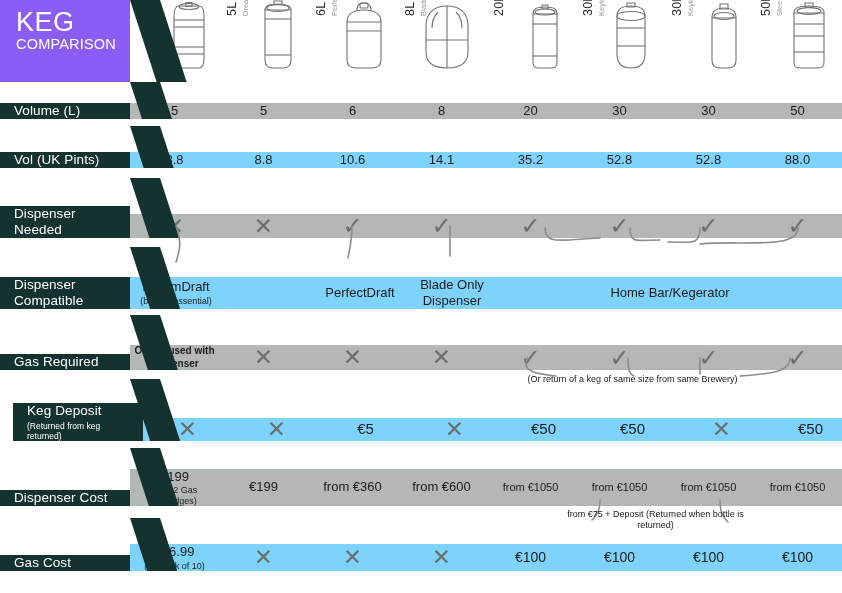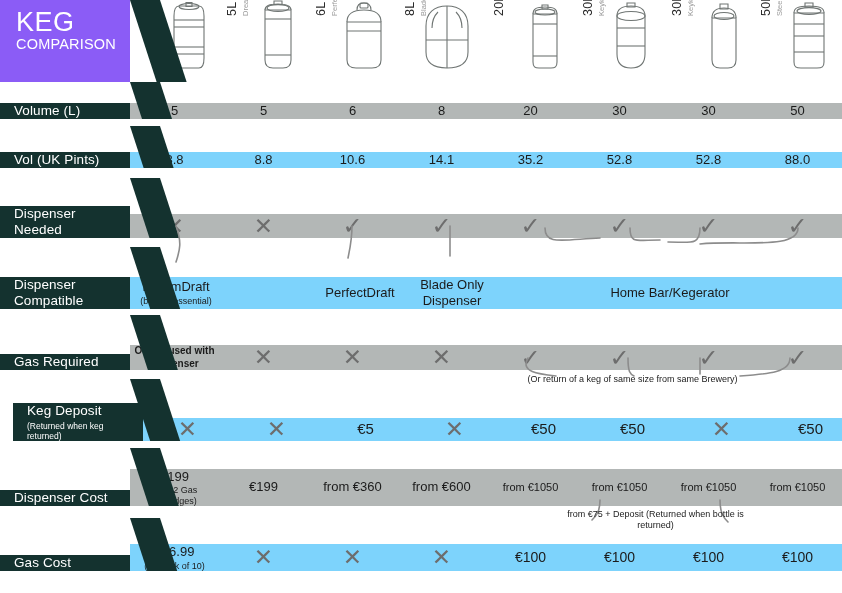--- a/index.html
+++ b/index.html
@@ -474,21 +474,21 @@
         </div>
       <div class="cell">
           <span class="tick-mark">✓</span>
         </div>
     </div>
   </div>
 
   <div class="band dgrey" style="top:379px; height:62px;padding-left:13px;">
     <div class="label">
       <div class="lab-main">Keg Deposit</div>
-      <div class="lab-sub">(Returned when keg returned)</div>
+      <div class="lab-sub">(Returned from keg returned)</div>
     </div>
     <div class="label-skew"></div>
     <div class="cells">
       <div class="cell">
           <span class="x-mark">✕</span>
         </div>
       <div class="cell">
           <span class="x-mark">✕</span>
         </div>
       <div class="cell" style="font-size:15px;">€5</div>

